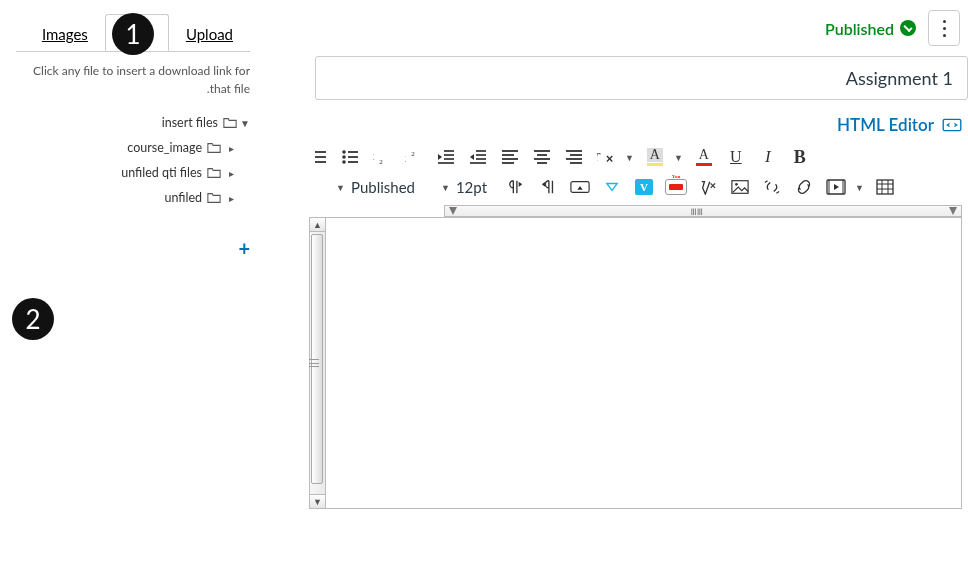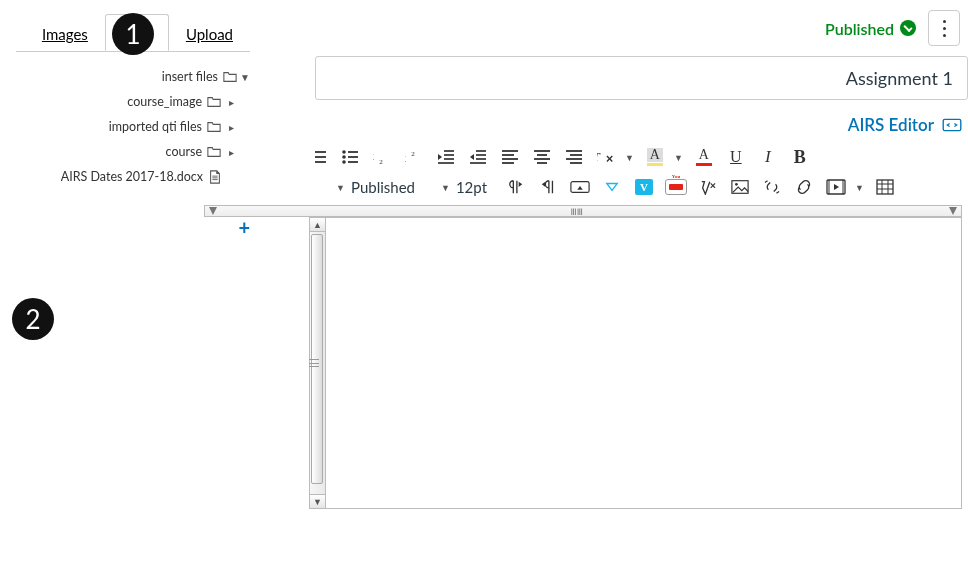--- a/index.html
+++ b/index.html
@@ -26,21 +26,21 @@
 .tb-btn.italic { font-style: italic; font-size: 17px; }
 .tb-btn.underline { text-decoration: underline; font-size: 16px; }
 .tb-btn svg { pointer-events: none; }
 .color-swatch { display: flex; flex-direction: column; align-items: center; height: 24px; justify-content: center; }
 .color-swatch .A { font-family: Georgia, serif; font-size: 14px; line-height: 1; }
 .color-swatch .bar { width: 16px; height: 3px; margin-top: 1px; }
 .dd-arrow { font-size: 9px; color: #555; padding-right: 2px; }
 
 .para-sel { display: flex; align-items: center; gap: 4px; font-size: 15px; padding: 0 10px; cursor: pointer; }
 
-.ruler { width: 758px; height: 12px; background: linear-gradient(#f8f8f8,#ededed); border: 1px solid #bbb; position: relative; margin-right: 6px; margin-left: 22px; }
+.ruler { width: 518px; height: 12px; background: linear-gradient(#f8f8f8,#ededed); border: 1px solid #bbb; position: relative; margin-right: 6px; margin-left: 22px; }
 .ruler .indent-l { position: absolute; right: 4px; top: 1px; width: 0; height: 0; border-right: 4px solid transparent; border-left: 4px solid transparent; border-top: 8px solid #777; }
 .ruler .indent-c { position: absolute; right: 50%; top: 1px; font-size: 9px; color: #777; font-family: Arial; }
 .ruler .indent-r { position: absolute; left: 4px; top: 1px; width: 0; height: 0; border-right: 4px solid transparent; border-left: 4px solid transparent; border-top: 8px solid #777; }
 
 .editor-area { width: 653px; height: 292px; border: 1px solid #bbb; margin-right: 6px; display: flex; direction: rtl; }
 .editor-content { flex: 1; background: #fff; }
 .scrollbar { width: 16px; background: linear-gradient(to right,#f6f6f6,#e9e9e9); border-right: 1px solid #bbb; position: relative; }
 .sb-arrow { height: 14px; display: flex; align-items: center; justify-content: center; font-size: 9px; color: #555; background: linear-gradient(#fefefe,#e5e5e5); border-bottom: 1px solid #bbb; }
 .sb-arrow.bot { border-bottom: none; border-top: 1px solid #bbb; position: absolute; bottom: 0; width: 100%; }
 .sb-thumb { position: absolute; right: 2px; top: 16px; width: 12px; height: 250px; background: linear-gradient(to right,#fff,#dcdcdc); border: 1px solid #aaa; border-radius: 2px; }
@@ -91,21 +91,21 @@
 
   <input class="title-input" type="text" value="Assignment 1" style="">
 
   <div class="editor-link-row">
     <span class="code-icon">
       <svg viewBox="0 0 24 20" width="20" height="16">
           <rect x="1" y="3" width="22" height="14" rx="2" fill="none" stroke="#0374B5" stroke-width="1.7"></rect>
           <path d="M9 8 L6 10 L9 12 M15 8 L18 10 L15 12" fill="none" stroke="#0374B5" stroke-width="1.5"></path>
         </svg>
     </span>
-    <span class="html-editor">AIRS Editor</span>
+    <span class="html-editor">HTML Editor</span>
   </div>
 
   <div class="toolbar">
     <div class="tb-row">
       <span class="tb-btn bold">B</span>
       <span class="tb-btn italic">I</span>
       <span class="tb-btn underline">U</span>
       <span class="tb-btn">
           <span class="color-swatch">
             <span class="A">A</span>
@@ -329,20 +329,21 @@
     </div>
   </div>
 </div>
 
 <div class="sidebar">
   <div class="tabs">
     <div class="tab">Upload</div>
     <div class="tab active">Files</div>
     <div class="tab">Images</div>
   </div>
+  <div class="helper-text">Click any file to insert a download link for that file.</div>
 
   <div class="file-tree">
     <div class="tree-item">
       <span class="tree-toggle">▼</span>
       <svg class="tree-doc" viewBox="0 0 16 14">
           <path d="M1 3 L1 12 L15 12 L15 4 L7 4 L6 2 L1 2 Z" fill="none" stroke="#555" stroke-width="1.2"></path>
         </svg>
       <span>insert files</span>
     </div>
     <div class="tree-item indent-1">
@@ -350,37 +351,28 @@
       <svg class="tree-doc" viewBox="0 0 16 14">
           <path d="M1 3 L1 12 L15 12 L15 4 L7 4 L6 2 L1 2 Z" fill="none" stroke="#555" stroke-width="1.2"></path>
         </svg>
       <span>course_image</span>
     </div>
     <div class="tree-item indent-1">
       <span class="tree-toggle">▸</span>
       <svg class="tree-doc" viewBox="0 0 16 14">
           <path d="M1 3 L1 12 L15 12 L15 4 L7 4 L6 2 L1 2 Z" fill="none" stroke="#555" stroke-width="1.2"></path>
         </svg>
-      <span>imported qti files</span>
+      <span>unfiled qti files</span>
     </div>
     <div class="tree-item indent-1">
       <span class="tree-toggle">▸</span>
       <svg class="tree-doc" viewBox="0 0 16 14">
           <path d="M1 3 L1 12 L15 12 L15 4 L7 4 L6 2 L1 2 Z" fill="none" stroke="#555" stroke-width="1.2"></path>
         </svg>
-      <span>course</span>
-    </div>
-    <div class="tree-item indent-2">
-      <svg class="tree-doc" viewBox="0 0 14 16">
-          <path d="M2 1 L9 1 L12 4 L12 15 L2 15 Z M9 1 L9 4 L12 4" fill="none" stroke="#555" stroke-width="1.2"></path>
-          <line x1="4" y1="7" x2="10" y2="7" stroke="#555"></line>
-          <line x1="4" y1="9" x2="10" y2="9" stroke="#555"></line>
-          <line x1="4" y1="11" x2="10" y2="11" stroke="#555"></line>
-        </svg>
-      <span>AIRS Dates 2017-18.docx</span>
+      <span>unfiled</span>
     </div>
   </div>
 
   <div class="upload-link">
     <span class="plus-icon">+</span>
   </div>
 </div>
 
 <div class="badge badge-1">1</div>
 <div class="badge badge-2">2</div>

